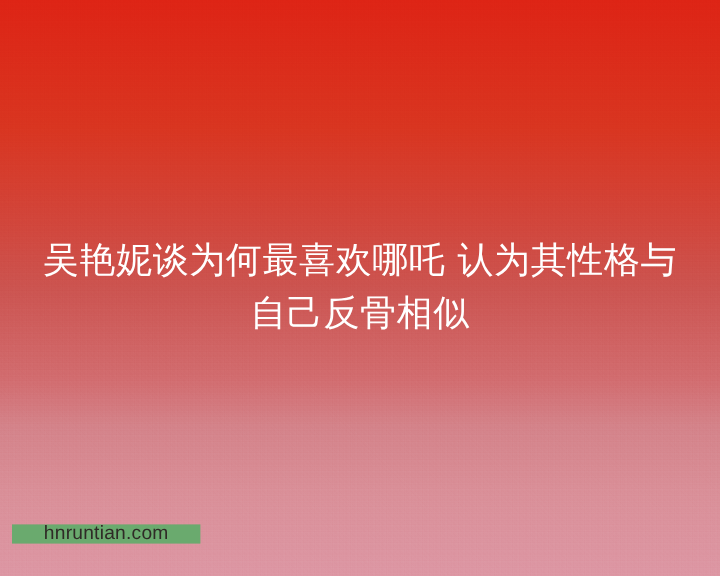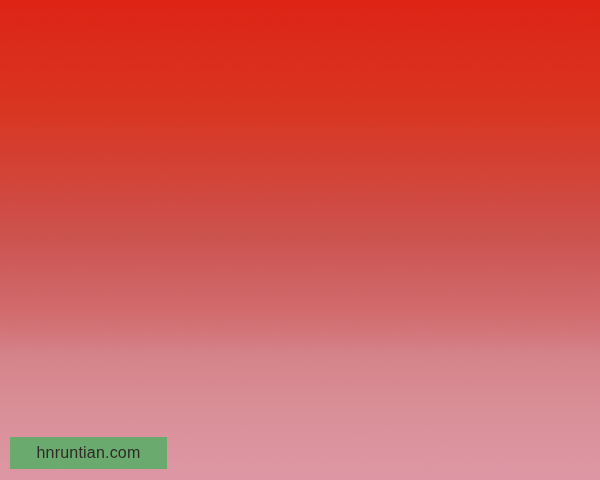--- a/index.html
+++ b/index.html
@@ -60,39 +60,41 @@
     letter-spacing: 0.5px;
     white-space: pre-line;
     font-family: "DejaVu Sans", "Liberation Sans", sans-serif;
   }
 
   #watermark {
     position: absolute;
     left: 10px;
     top: 437px;
     width: 157px;
-    height: 32px;
+    height: 16px;
     background: #6aaa6e;
     display: flex;
     align-items: center;
     justify-content: center;
   }
   #watermark-label {
     color: #2f2a26;
     font-size: 16px;
     line-height: 1;
     letter-spacing: 0.2px;
     font-family: "Liberation Sans", "DejaVu Sans", sans-serif;
   }
 </style>
 </head>
 <body>
 
 <div id="card">
 
   <div id="grain"></div>
 
+  <div id="headline">吴艳妮谈为何最喜欢哪吒 认为其性格与
+自己反骨相似</div>
 
   <div id="watermark">
     <span id="watermark-label">hnruntian.com</span>
   </div>
 
 </div>
 
 </body></html>

